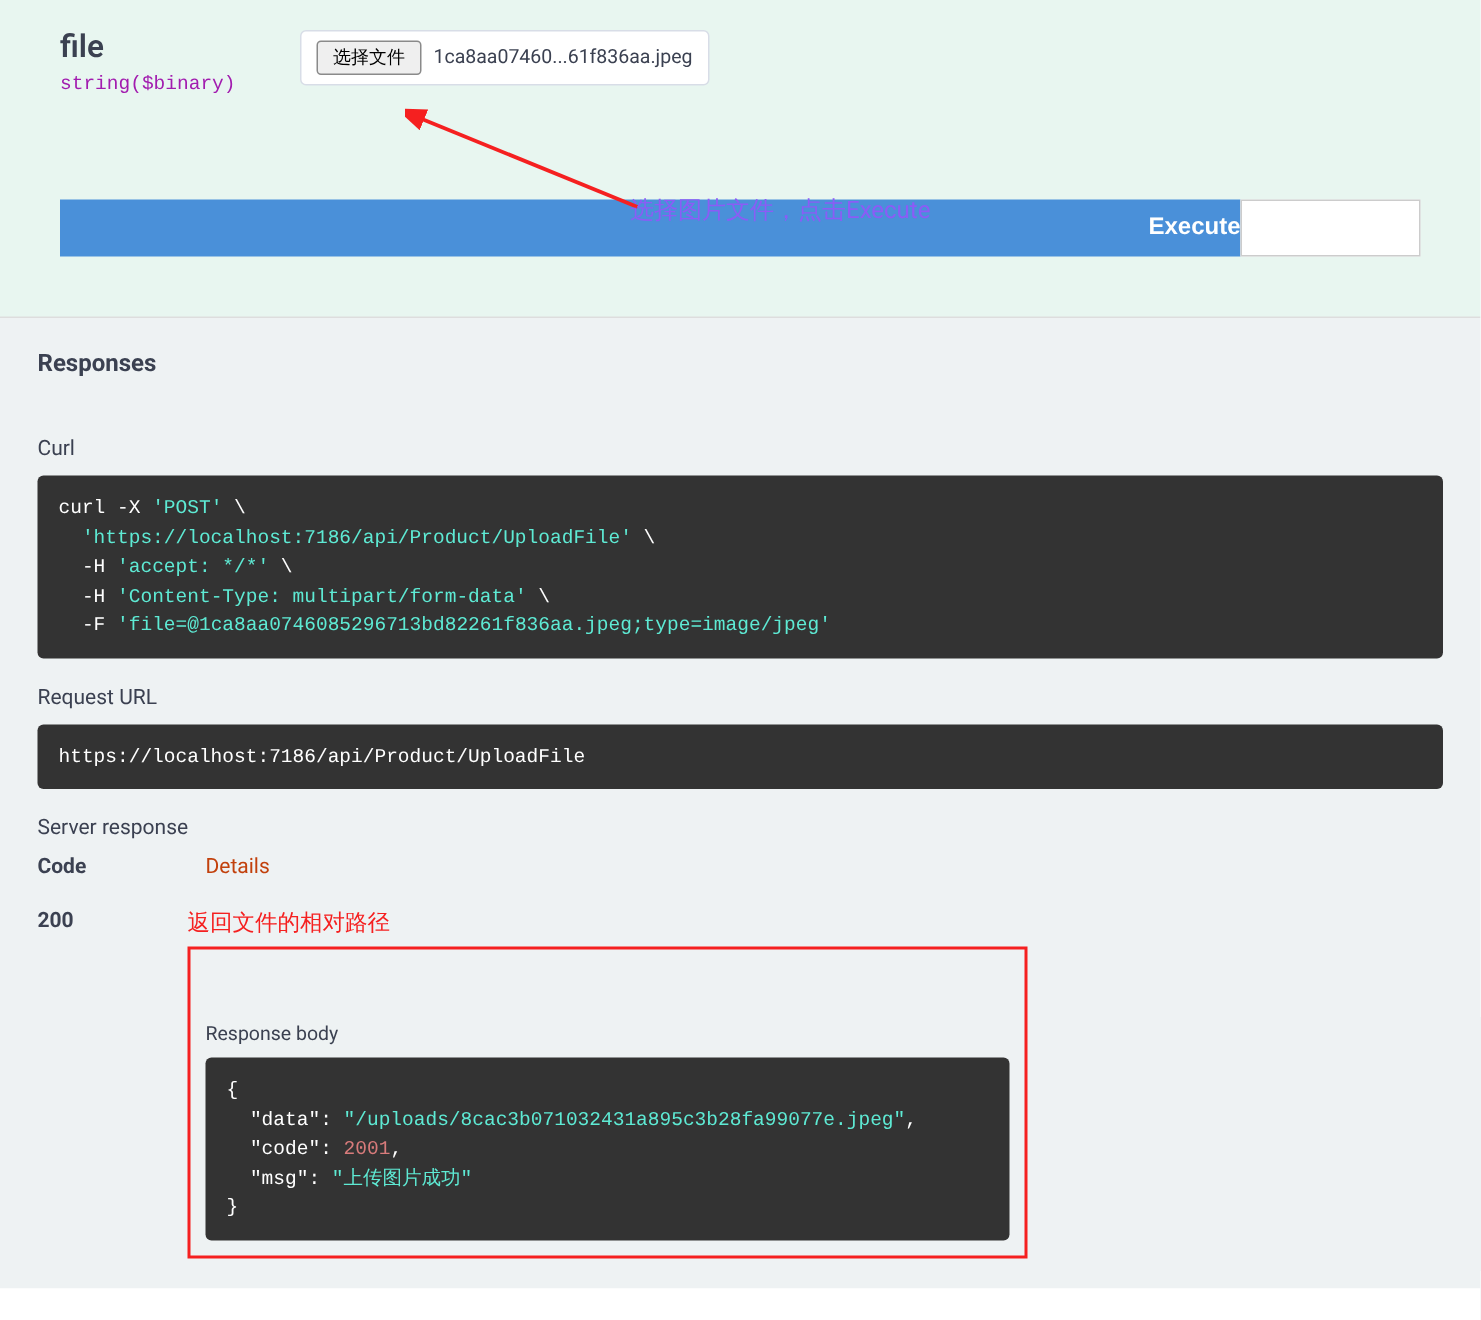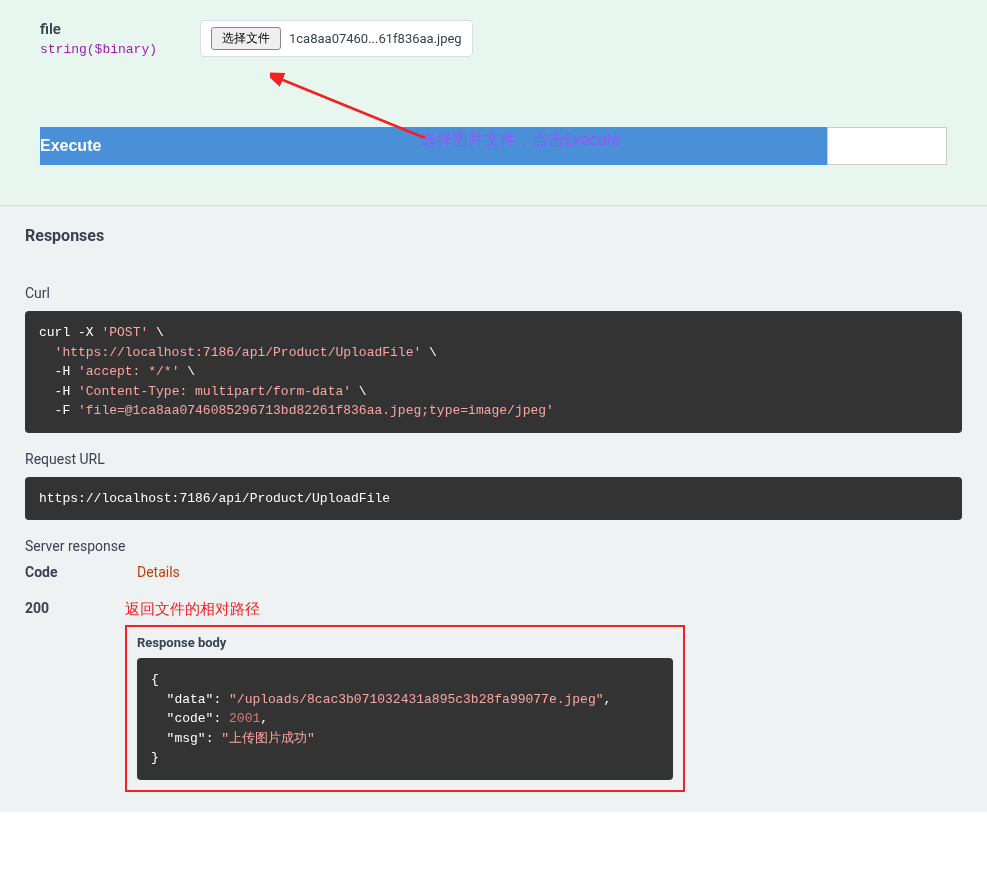--- a/index.html
+++ b/index.html
@@ -20,21 +20,21 @@
     display: flex;
     align-items: flex-start;
     gap: 20px;
     margin-bottom: 10px;
   }
   .param-label {
     width: 140px;
   }
   .param-name {
     font-weight: 600;
-    font-size: 15px;
+    font-size: 21px;
     color: #3b4151;
     margin-bottom: 4px;
   }
   .param-type {
     font-family: "Courier New", monospace;
     font-size: 13px;
     color: #a21caf;
   }
   .param-controls {
     flex: 1;
@@ -93,21 +93,21 @@
   }
   .execute-btn {
     flex: 1;
     background: #4a90d9;
     color: #fff;
     border: none;
     font-size: 16px;
     font-weight: 700;
     padding: 10px 0;
     cursor: pointer;
-    text-align: left;
+    text-align: right;
   }
   .execute-side {
     width: 120px;
     background: #fff;
     border: 1px solid #ccc;
   }
   .responses-section {
     background: #eef2f3;
     padding: 20px 25px;
   }
@@ -128,21 +128,21 @@
     color: #fff;
     font-family: "Courier New", Consolas, monospace;
     font-size: 13px;
     padding: 12px 14px;
     border-radius: 4px;
     white-space: pre;
     overflow-x: auto;
     line-height: 1.5;
   }
   .code-block .cmd { color: #fff; }
-  .code-block .str { color: #fca5a5; }
+  .code-block .str { color: #5eead4; }
   .code-block .key { color: #fff; }
   .code-block .num { color: #d87b7b; }
   .resp-table {
     display: flex;
     margin-top: 10px;
   }
   .resp-code-col {
     width: 100px;
     font-weight: 700;
     font-size: 14px;
@@ -176,23 +176,24 @@
     font-size: 15px;
     font-weight: 500;
     margin-bottom: 6px;
   }
   .red-frame {
     border: 2px solid #f52020;
     padding: 8px 10px 10px 10px;
   }
   .resp-body-label {
     font-size: 13px;
-    font-weight: 700;
+    font-weight: 400;
     color: #3b4151;
     margin-bottom: 8px;
+    margin-top: 41px;
   }
 </style>
 </head>
 <body>
 
 <div class="param-section">
   <div class="param-row">
     <div class="param-label">
       <div class="param-name">file</div>
       <div class="param-type">string($binary)</div>

